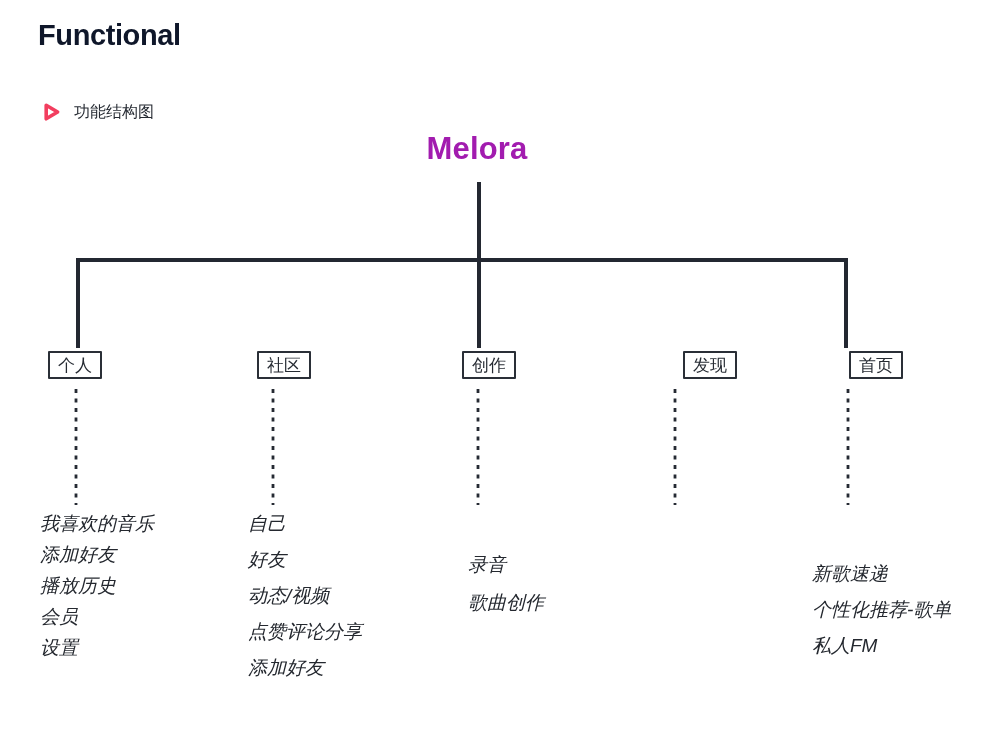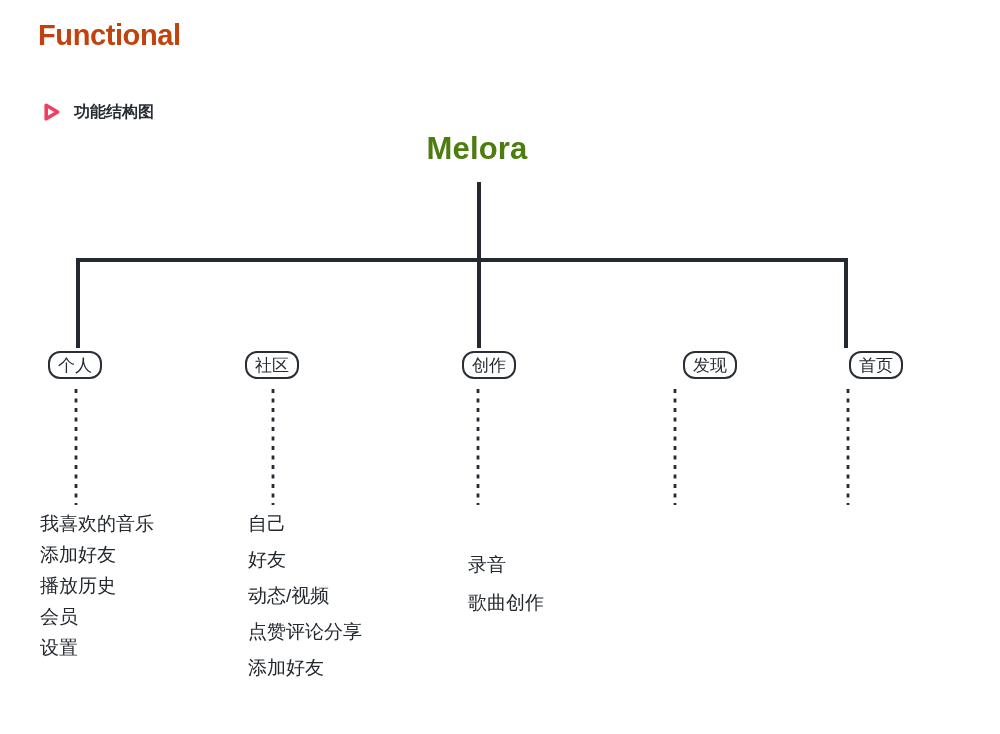--- a/index.html
+++ b/index.html
@@ -14,69 +14,69 @@
   }
   .abs { position: absolute; }
 
   
   .page-title {
     left: 38px; top: 20px;
     font-size: 29px;
     line-height: 31px;
     font-weight: 800;
     letter-spacing: -0.4px;
-    color: #c2410c;
+    color: #0f172a;
   }
   .tag-row {
     left: 41px; top: 100px;
     display: flex;
     align-items: center;
     gap: 12px;
   }
   .tag-label {
     font-size: 16px;
-    font-weight: 700;
+    font-weight: 400;
     color: #262b33;
   }
 
   
   .root-label {
     left: 377px; top: 131px;
     width: 200px;
     text-align: center;
     font-size: 31px;
     font-weight: 700;
     letter-spacing: 0.2px;
-    color: #4d7c0f;
+    color: #a21caf;
   }
 
   
   #lines { left: 0; top: 0; }
 
   
   .branch-box {
     top: 351px;
     height: 28px;
     transform: translateX(-50%);
     display: flex;
     align-items: center;
     justify-content: center;
     padding: 0 8px;
     box-sizing: border-box;
     border: 2px solid #2a2f37;
-    border-radius: 12px;
+    border-radius: 1px;
     background: #ffffff;
     font-size: 17px;
     font-weight: 500;
     color: #262b33;
     white-space: nowrap;
   }
 
   
-  .feature-list { white-space: nowrap; }
+  .feature-list { white-space: nowrap; font-style: italic; }
   .feature-list .list-item {
     font-size: 19px;
     line-height: 22px;
     font-weight: 500;
     color: #24282f;
     margin-bottom: var(--gap, 12px);
   }
 </style>
 </head>
 <body>
@@ -104,21 +104,21 @@
     <g stroke="#252a33" stroke-width="2.8" stroke-dasharray="4 5.5">
       <line x1="76" y1="389" x2="76" y2="505"></line>
       <line x1="273" y1="389" x2="273" y2="505"></line>
       <line x1="478" y1="389" x2="478" y2="505"></line>
       <line x1="675" y1="389" x2="675" y2="505"></line>
       <line x1="848" y1="389" x2="848" y2="505"></line>
     </g>
   </svg>
 
   <div class="abs branch-box" style="left:75px">个人</div>
-  <div class="abs branch-box" style="left:272px">社区</div>
+  <div class="abs branch-box" style="left:284px">社区</div>
   <div class="abs branch-box" style="left:489px">创作</div>
   <div class="abs branch-box" style="left:710px">发现</div>
   <div class="abs branch-box" style="left:876px">首页</div>
 
   <div class="abs feature-list" style="left:40px;  top:513px; --gap:9px">
       <div class="list-item">我喜欢的音乐</div>
       <div class="list-item">添加好友</div>
       <div class="list-item">播放历史</div>
       <div class="list-item">会员</div>
       <div class="list-item">设置</div>
@@ -127,14 +127,19 @@
       <div class="list-item">录音</div>
       <div class="list-item">歌曲创作</div>
     </div>
   <div class="abs feature-list" style="left:248px; top:513px; --gap:14px">
       <div class="list-item">自己</div>
       <div class="list-item">好友</div>
       <div class="list-item">动态/视频</div>
       <div class="list-item">点赞评论分享</div>
       <div class="list-item">添加好友</div>
     </div>
+  <div class="abs feature-list" style="left:812px; top:563px; --gap:14px">
+      <div class="list-item">新歌速递</div>
+      <div class="list-item">个性化推荐-歌单</div>
+      <div class="list-item">私人FM</div>
+    </div>
 
 </div>
 
 </body></html>

